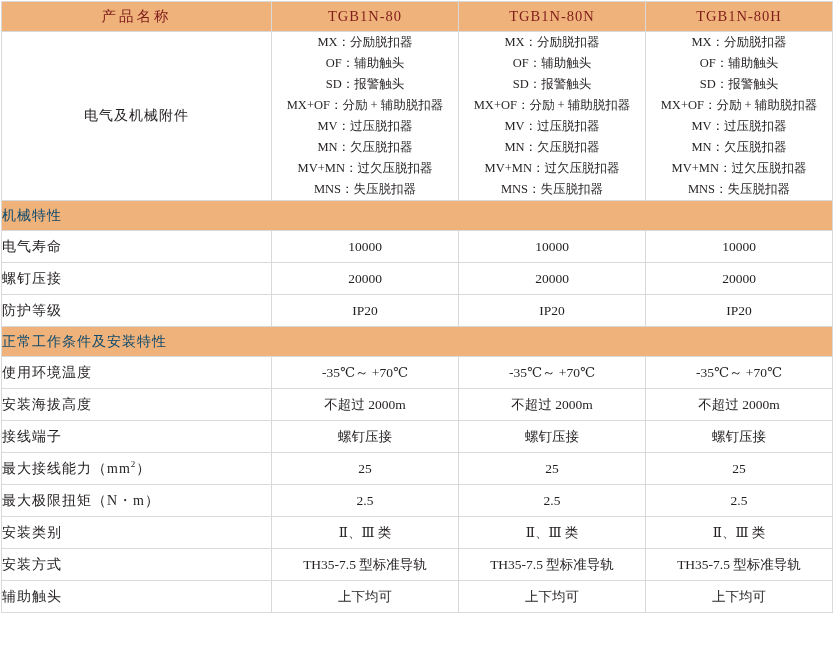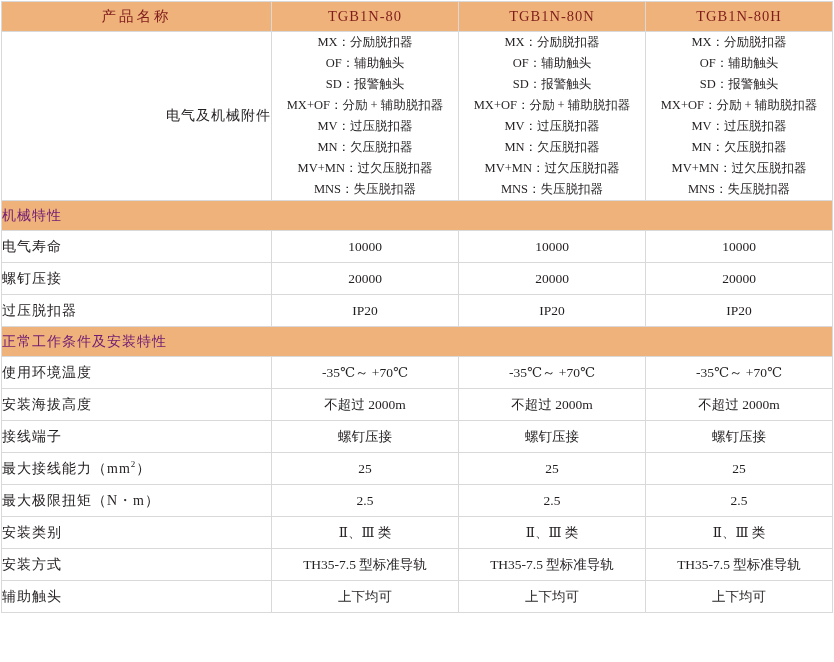--- a/index.html
+++ b/index.html
@@ -36,21 +36,21 @@
     height: 30px;
     text-align: center;
     font-size: 14.5px;
     letter-spacing: 1px;
   }
   .hdr td.first { letter-spacing: 3px; }
 
   
   .band td {
     background: #efb27a;
-    color: #701a75;
+    color: #0c4a6e;
     height: 30px;
     font-size: 14px;
     padding-left: 10px;
     text-align: left;
     letter-spacing: 1px;
   }
 
   
   td.label {
     padding-left: 10px;
@@ -63,21 +63,21 @@
   td.value {
     text-align: center;
     font-size: 13.5px;
     height: 32px;
   }
 
   
   td.acc-label {
     padding-left: 10px;
     font-size: 14px;
-    text-align: right;
+    text-align: center;
     letter-spacing: 1px;
   }
   .acc-cell {
     padding: 8px 6px 10px 6px;
     text-align: center;
   }
   .acc-cell .line {
     font-size: 12.5px;
     line-height: 21px;
     white-space: nowrap;
@@ -146,21 +146,21 @@
       <td class="value">10000</td>
       <td class="value">10000</td>
     </tr>
     <tr>
       <td class="label">螺钉压接</td>
       <td class="value">20000</td>
       <td class="value">20000</td>
       <td class="value">20000</td>
     </tr>
     <tr>
-      <td class="label">过压脱扣器</td>
+      <td class="label">防护等级</td>
       <td class="value">IP20</td>
       <td class="value">IP20</td>
       <td class="value">IP20</td>
     </tr>
 
     <tr class="band">
       <td colspan="4">正常工作条件及安装特性</td>
     </tr>
     <tr>
       <td class="label">使用环境温度</td>

